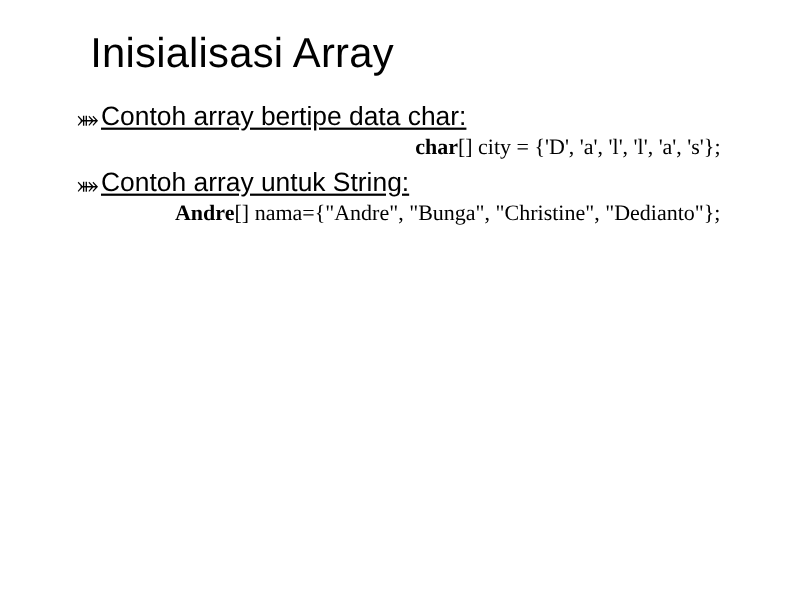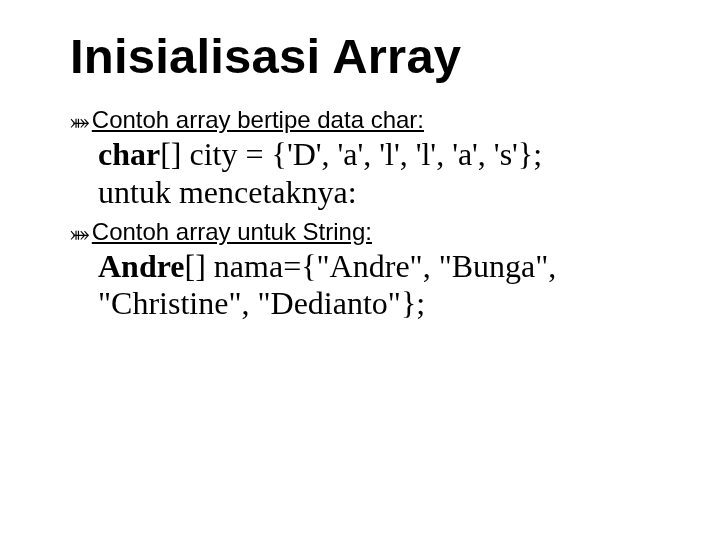--- a/index.html
+++ b/index.html
@@ -9,23 +9,23 @@
     height: 540px;
     background: #fff;
     font-family: Arial, Helvetica, sans-serif;
     color: #000;
     overflow: hidden;
   }
   .slide {
     padding: 28px 65px 0 70px;
   }
   .title {
-    font-size: 49px;
-    font-weight: 700;
-    margin: 0 0 22px 0;
+    font-size: 38px;
+    font-weight: 400;
+    margin: 0 0 22px 12px;
     letter-spacing: 0.2px;
   }
   .bullet {
     font-size: 24px;
     margin: 0 0 2px 0;
     display: flex;
     align-items: baseline;
   }
   .bullet-icon {
     flex: 0 0 auto;
@@ -34,23 +34,24 @@
     position: relative;
     top: 1px;
     font-family: "Segoe UI Symbol","Apple Symbols",sans-serif;
   }
   .bullet-text {
     flex: 1 1 auto;
     text-decoration: underline;
   }
   .sub {
     font-family: "Times New Roman", Times, serif;
-    font-size: 32px;
+    font-size: 20px;
     margin: 0 0 0 28px;
     line-height: 1.18;
+    text-align: right;
   }
   .sub .bold {
     font-weight: 700;
   }
   .block1 { margin-bottom: 6px; }
 </style>
 </head>
 <body>
 
 <div class="slide">
@@ -58,21 +59,20 @@
   <h1 class="title">Inisialisasi Array</h1>
 
   <div class="block1">
     <div class="bullet">
       <span class="bullet-icon">⤘</span>
       <span class="bullet-text">Contoh array bertipe data char:</span>
     </div>
     <div class="sub">
       <span class="bold">char</span><span>[] city = {'D', 'a', 'l', 'l', 'a', 's'};</span>
     </div>
-    <div class="sub">untuk mencetaknya:</div>
   </div>
 
   <div>
     <div class="bullet">
       <span class="bullet-icon">⤘</span>
       <span class="bullet-text">Contoh array untuk String:</span>
     </div>
     <div class="sub">
       <span class="bold">Andre</span><span>[] nama={"Andre", "Bunga", "Christine", "Dedianto"};</span>
     </div>

